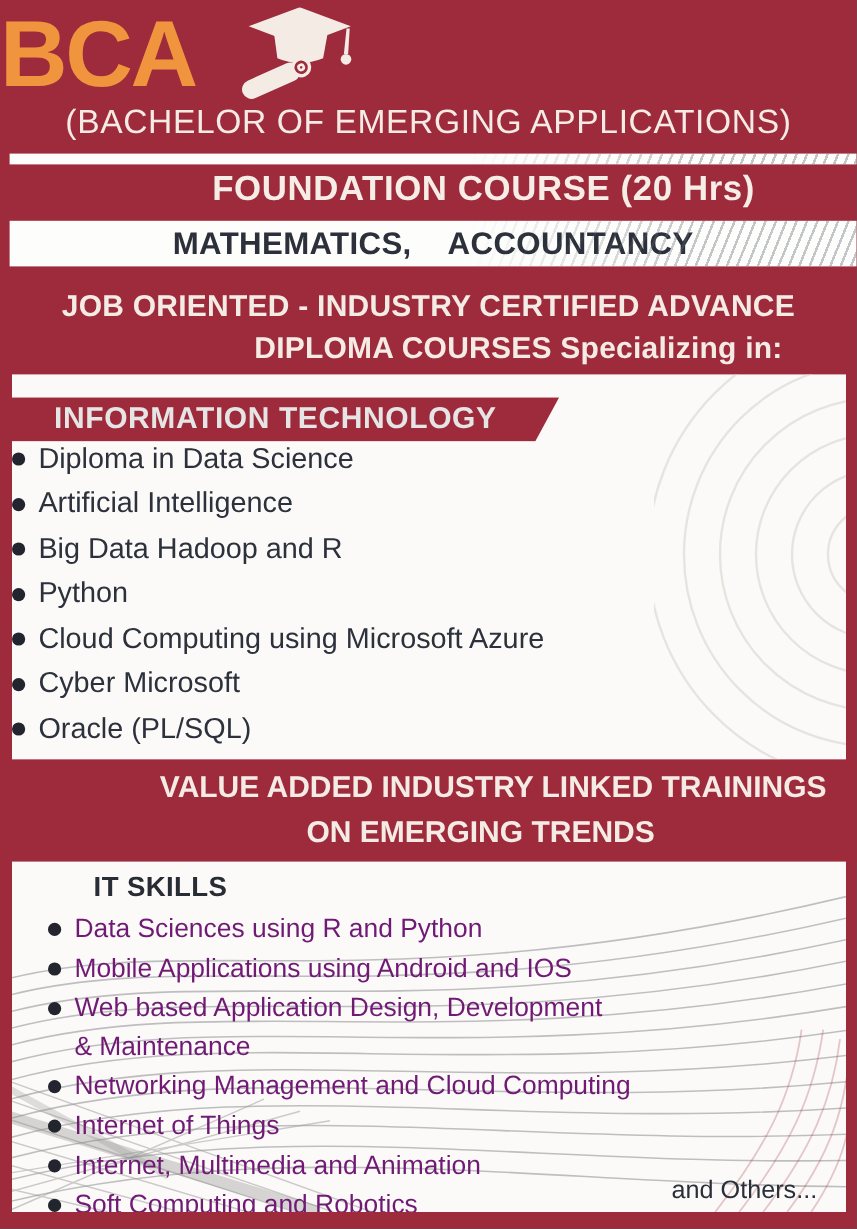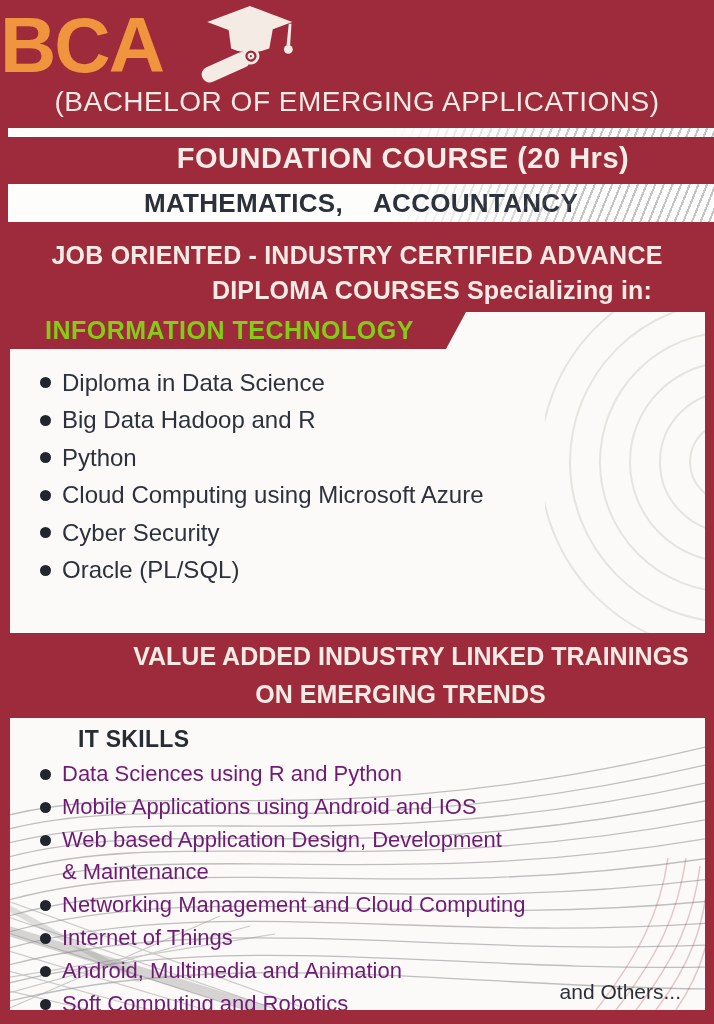--- a/index.html
+++ b/index.html
@@ -61,31 +61,31 @@
   }
   .tagline-2{
     position:absolute;top:276px;left:0;right:0;
     text-align:center;padding-left:150px;
     font-size:25px;font-weight:700;letter-spacing:.2px;color:#F4EBE5;
   }
   
   .panel{position:absolute;left:10px;right:9px;background:#FBFAF8;overflow:hidden;}
   .panel-it{top:312px;height:321px;}
   .it-banner{
-    position:absolute;top:0;left:0;width:456px;height:37px;
+    position:absolute;top:19px;left:0;width:456px;height:37px;
     background:#9E2B3C;
     clip-path:polygon(0 0,100% 0,calc(100% - 20px) 100%,0 100%);
     display:flex;align-items:center;padding-left:35px;box-sizing:border-box;
-    font-size:25px;font-weight:700;letter-spacing:.5px;color:#84cc16;
+    font-size:25px;font-weight:700;letter-spacing:.5px;color:#e5e5e5;
   }
   ul.blist{list-style:none;margin:0;padding:0;position:absolute;left:0;right:0;}
   .course-list{top:52px;}
   .course-list li{
     display:flex;align-items:center;gap:11px;
-    height:37.5px;padding-left:30px;
+    height:37.5px;
     font-size:24px;color:#2C313B;
   }
   .dot{
     width:11px;height:11px;border-radius:50%;
     background:#22252D;flex-shrink:0;
   }
   
   .value-band{
     position:absolute;top:633px;left:0;right:0;height:85px;
     background:#9E2B3C;
@@ -168,33 +168,37 @@
       </g>
     </svg>
     <div class="it-banner">INFORMATION TECHNOLOGY</div>
     <ul class="blist course-list">
       <li>
           <span class="dot"></span>
           <span class="txt">Diploma in Data Science</span>
         </li>
       <li>
           <span class="dot"></span>
+          <span class="txt">Artificial Intelligence</span>
+        </li>
+      <li>
+          <span class="dot"></span>
           <span class="txt">Big Data Hadoop and R</span>
         </li>
       <li>
           <span class="dot"></span>
           <span class="txt">Python</span>
         </li>
       <li>
           <span class="dot"></span>
           <span class="txt">Cloud Computing using Microsoft Azure</span>
         </li>
       <li>
           <span class="dot"></span>
-          <span class="txt">Cyber Security</span>
+          <span class="txt">Cyber Microsoft</span>
         </li>
       <li>
           <span class="dot"></span>
           <span class="txt">Oracle (PL/SQL)</span>
         </li>
     </ul>
   </div>
 
   <div class="value-band">
     <div class="value-line-1">VALUE ADDED INDUSTRY LINKED TRAININGS</div>
@@ -268,21 +272,21 @@
         </li>
       <li>
           <span class="dot"></span>
           <span class="txt">
             <span>Internet of Things</span>
           </span>
         </li>
       <li>
           <span class="dot"></span>
           <span class="txt">
-            <span>Android, Multimedia and Animation</span>
+            <span>Internet, Multimedia and Animation</span>
           </span>
         </li>
       <li>
           <span class="dot"></span>
           <span class="txt">
             <span>Soft Computing and Robotics</span>
           </span>
         </li>
     </ul>
     <div class="footnote">and Others...</div>

